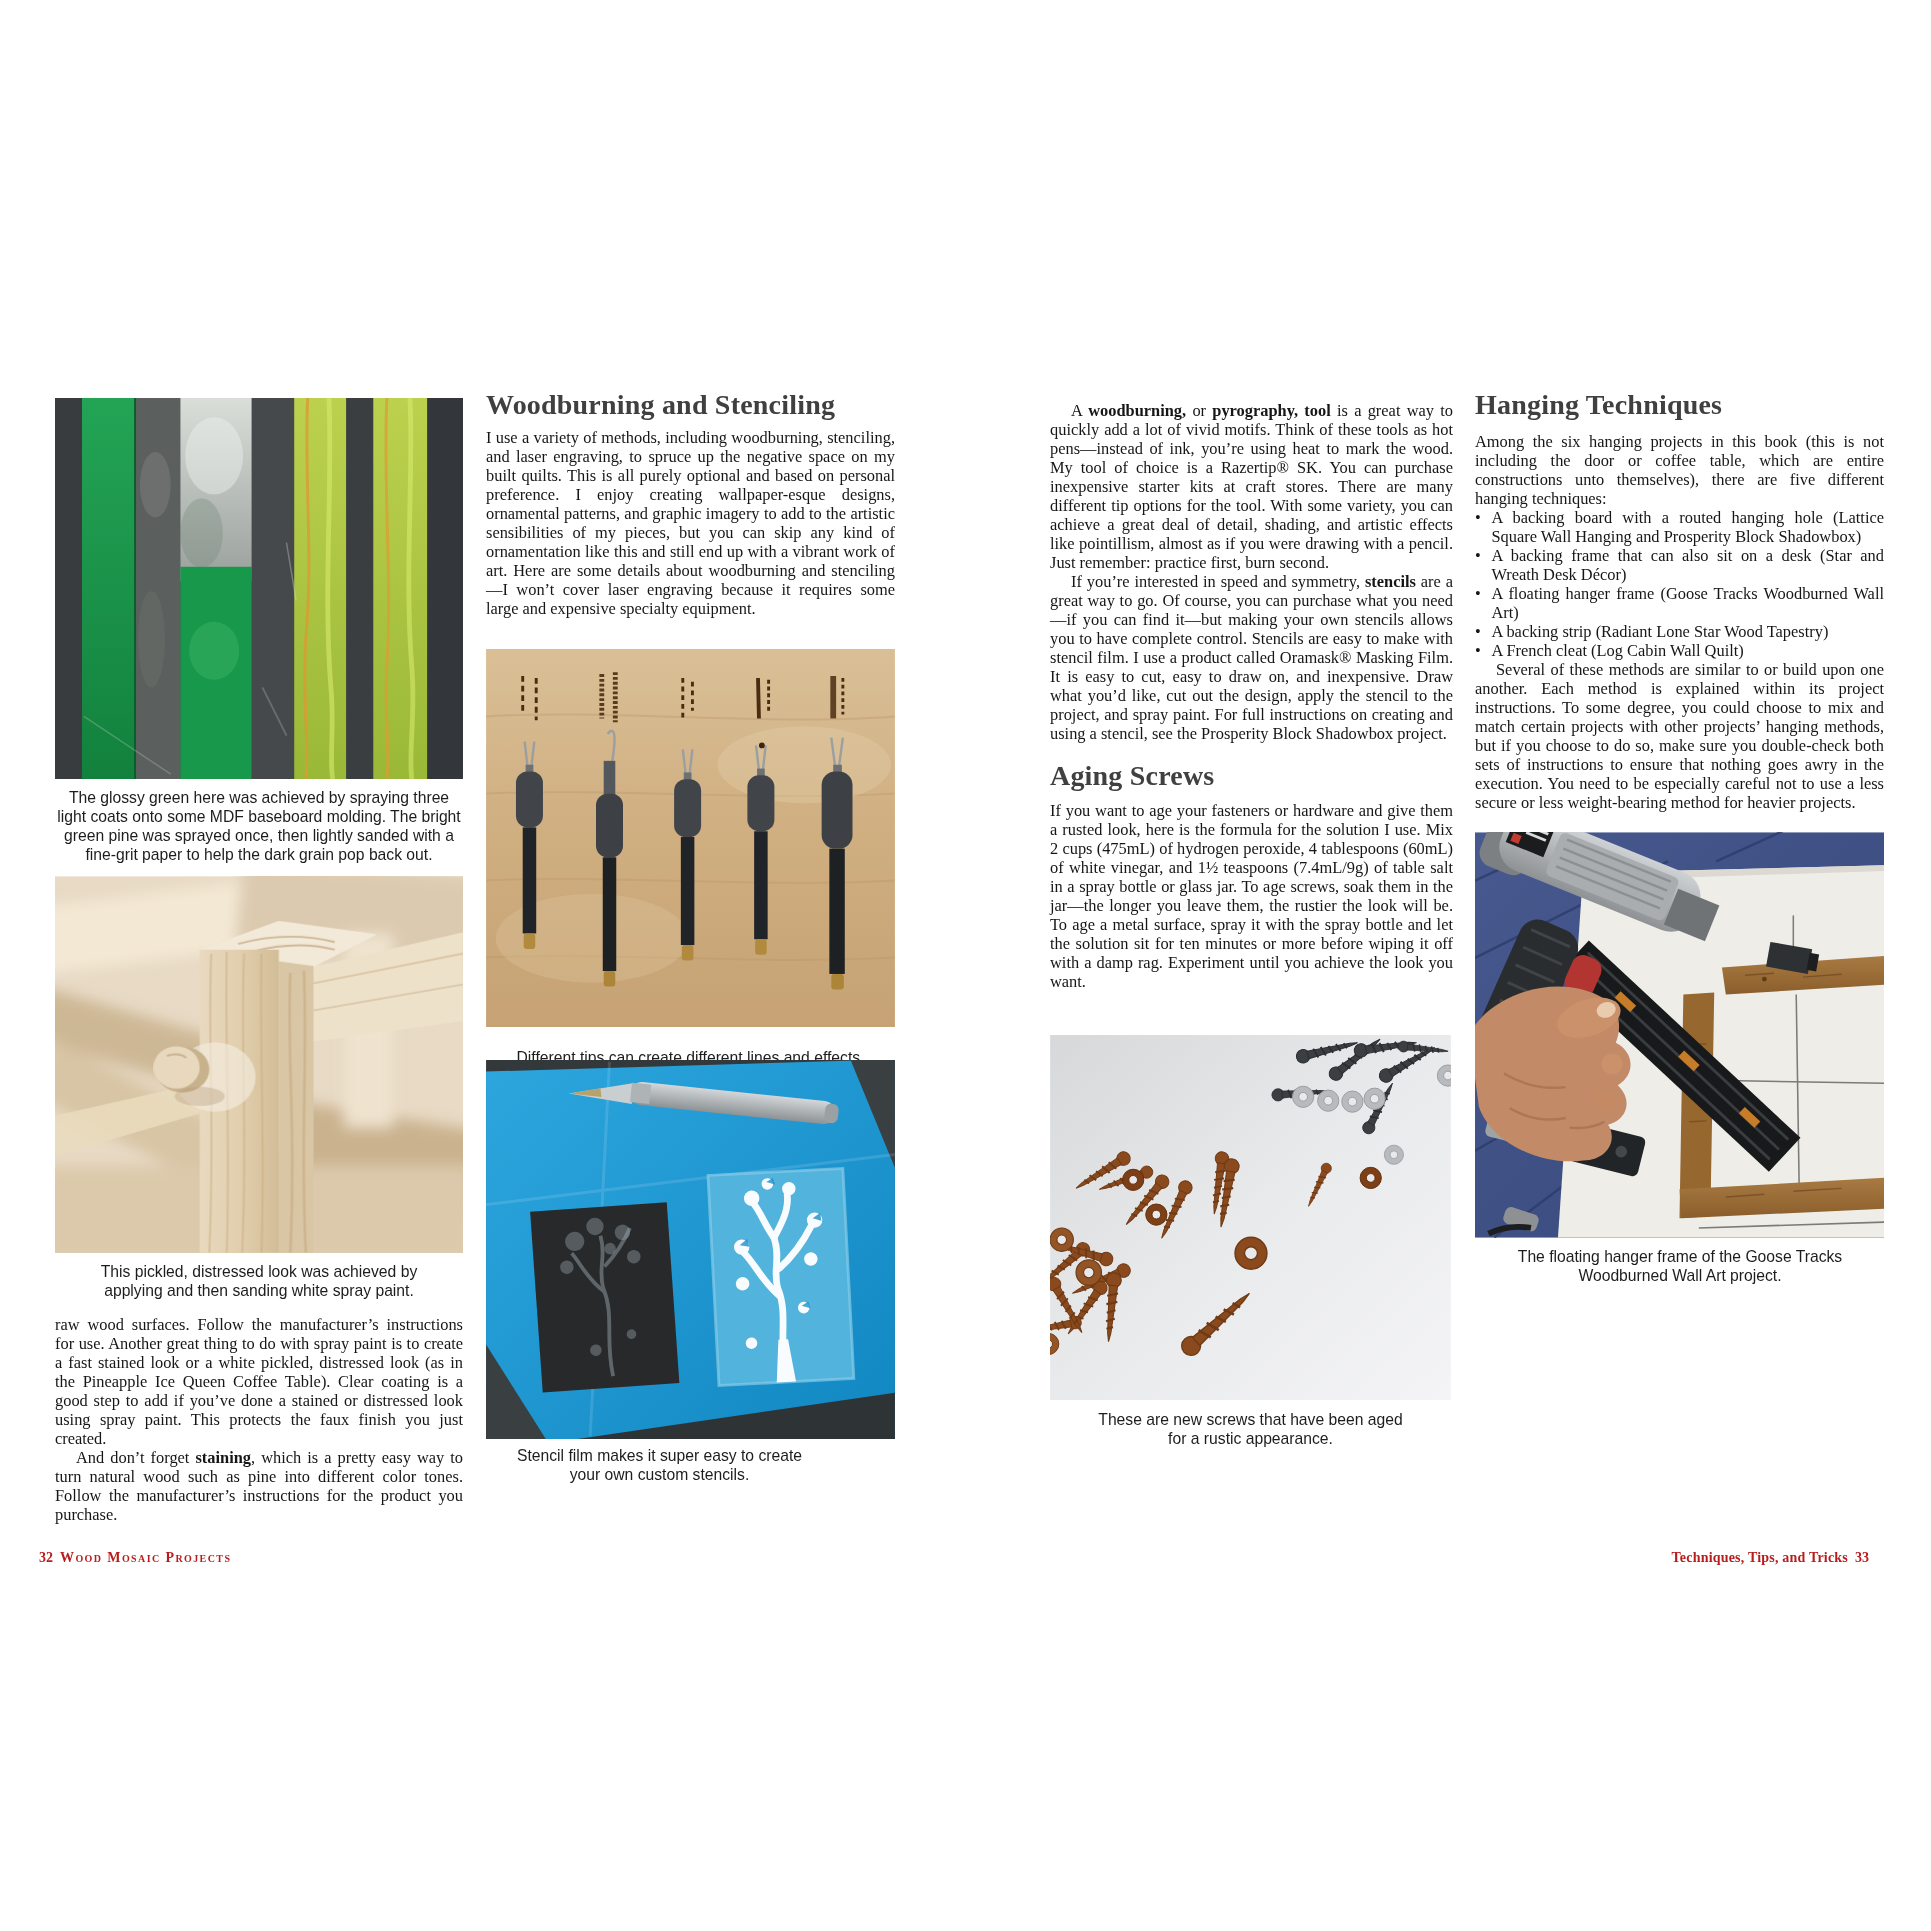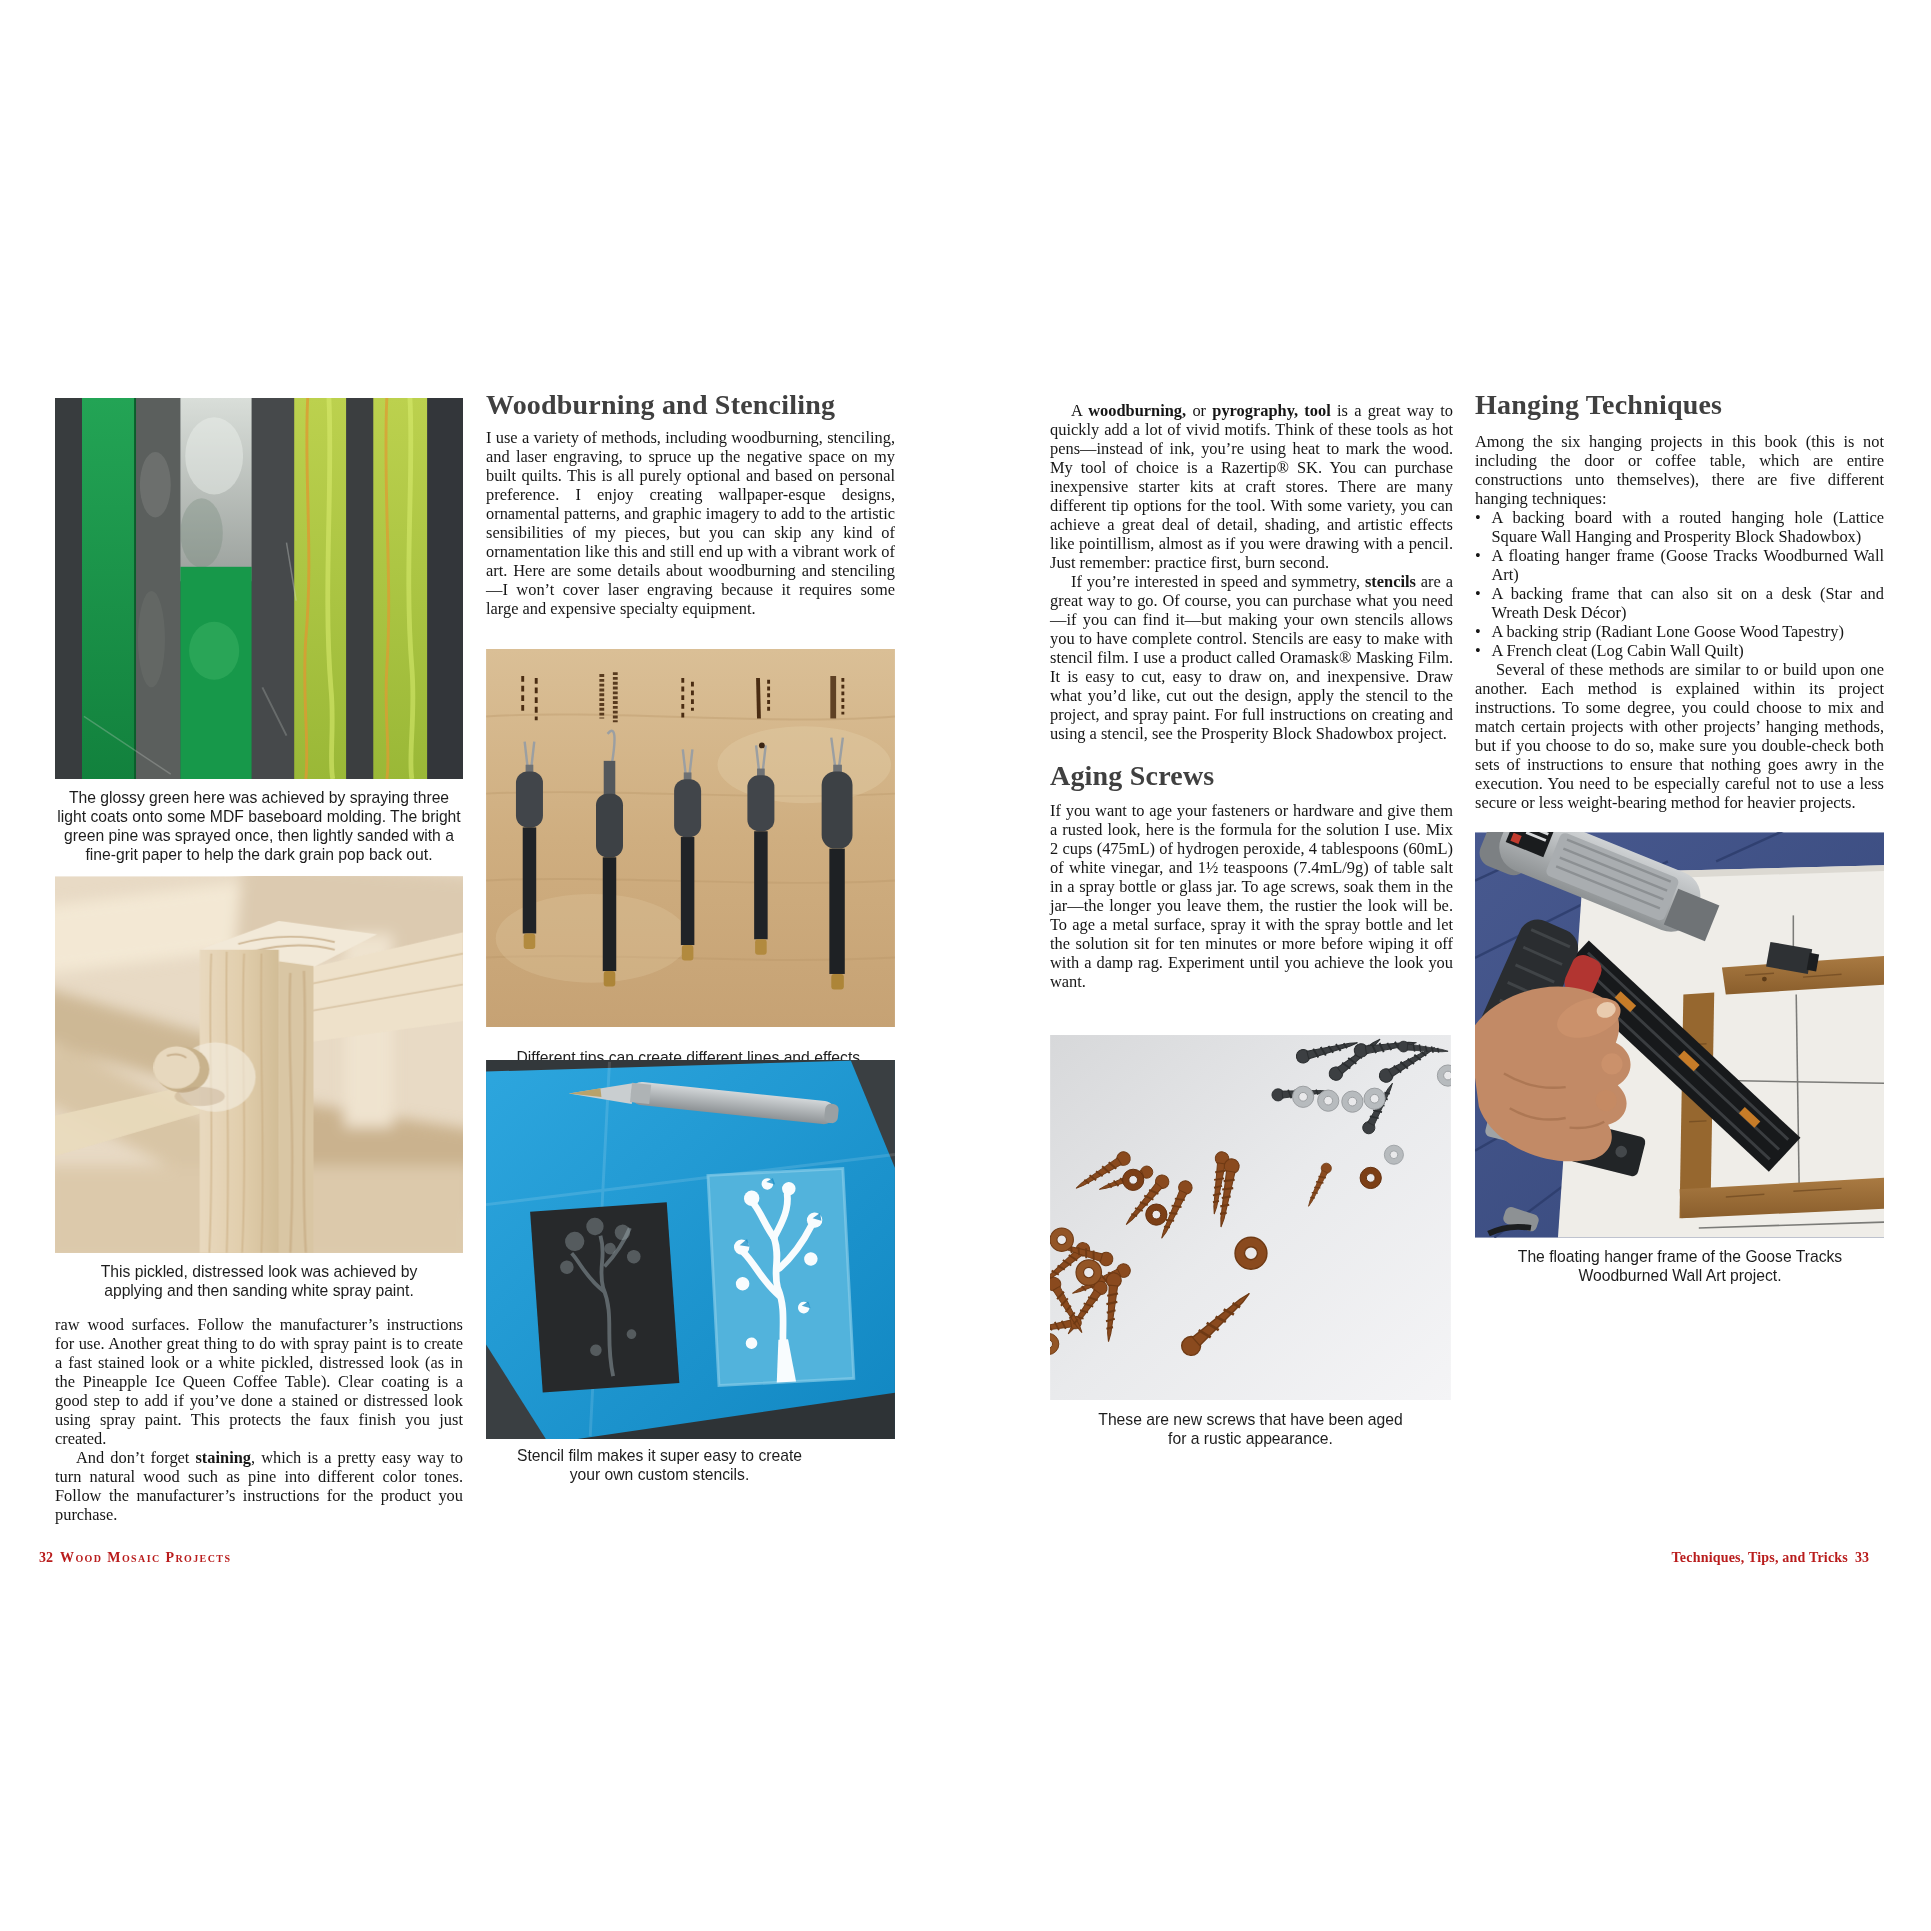--- a/index.html
+++ b/index.html
@@ -371,23 +371,23 @@
   </figure>
 
   <div class="abs caption" style="left:1096px;top:1410px;width:309px;">These are new screws that have been aged for a rustic appearance.</div>
 
   <h2 class="sec abs" style="left:1475px;top:389px;width:409px;">Hanging Techniques</h2>
 
   <div class="abs body-text" style="left:1475px;top:432px;width:409px;">
     <p>Among the six hanging projects in this book (this is not including the door or coffee table, which are entire constructions unto themselves), there are five different hanging techniques:</p>
     <ul class="blist">
       <li>A backing board with a routed hanging hole (Lattice Square Wall Hanging and Prosperity Block Shadowbox)</li>
+      <li>A backing frame that can also sit on a desk (Star and Wreath Desk Décor)</li>
       <li>A floating hanger frame (Goose Tracks Woodburned Wall Art)</li>
-      <li>A backing frame that can also sit on a desk (Star and Wreath Desk Décor)</li>
-      <li>A backing strip (Radiant Lone Goose Wood Tapestry)</li>
+      <li>A backing strip (Radiant Lone Star Wood Tapestry)</li>
       <li>A French cleat (Log Cabin Wall Quilt)</li>
     </ul>
     <p class="indent">Several of these methods are similar to or build upon one another. Each method is explained within its project instructions. To some degree, you could choose to mix and match certain projects with other projects’ hanging methods, but if you choose to do so, make sure you double-check both sets of instructions to ensure that nothing goes awry in the execution. You need to be especially careful not to use a less secure or less weight-bearing method for heavier projects.</p>
   </div>
 
   <figure class="abs" id="fig-nailer" style="left:1475px;top:832px;width:409px;height:406px;">
     <svg width="409" height="406" viewBox="0 0 424 420">
       <defs>
         <linearGradient id="g-blan" x1="0" y1="0" x2="1" y2="1">
           <stop offset="0" stop-color="#48598f"></stop>

